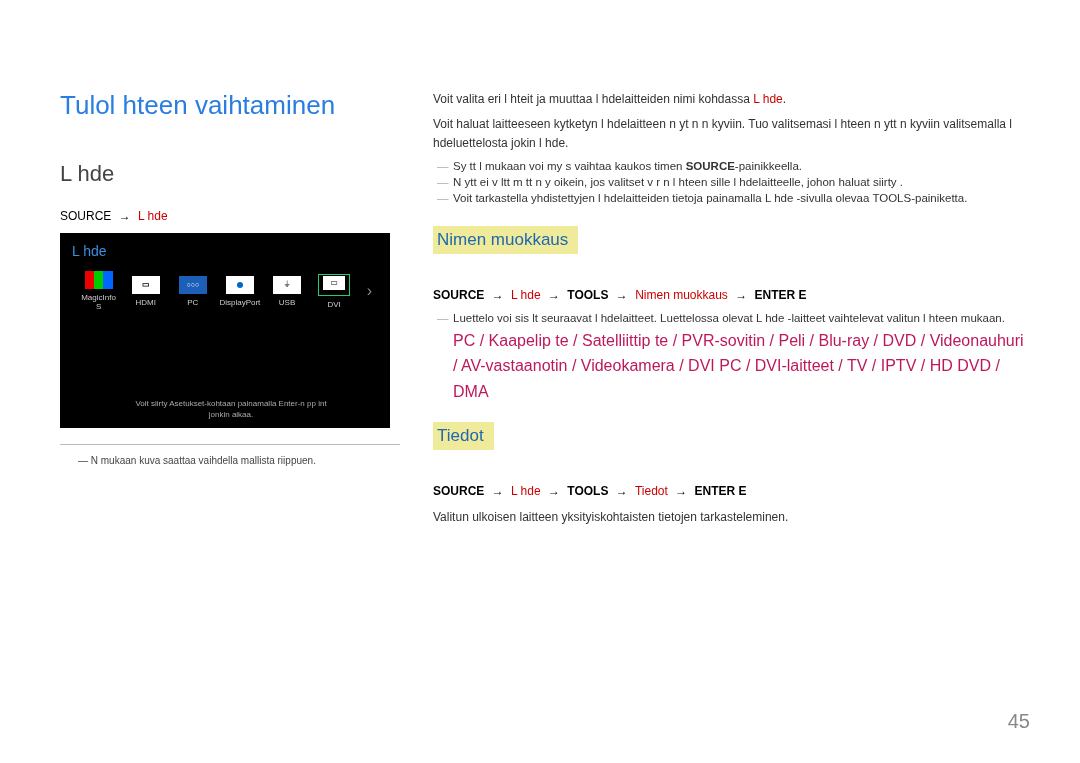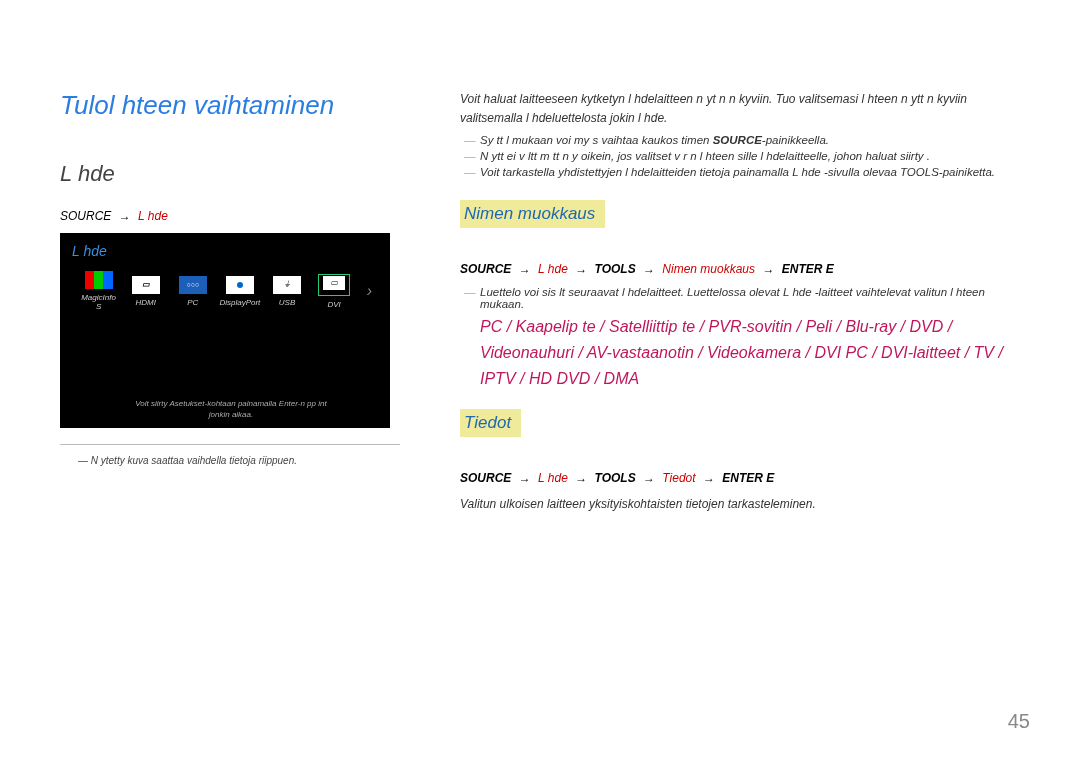--- a/index.html
+++ b/index.html
@@ -6,21 +6,21 @@
   body {
     font-family: Arial, Helvetica, sans-serif;
     font-size: 12px;
     color: #333;
     background: #fff;
     width: 1080px;
     height: 763px;
     position: relative;
     padding: 90px 50px 30px 60px;
   }
-  .page { display: flex; gap: 60px; font-style: italic; }
+  .page { display: flex; gap: 33px; }
   .left-col { width: 340px; flex-shrink: 0; }
   .right-col { flex: 1; }
   .main-title { color: #2a7de1; font-size: 26px; font-weight: 400; margin-bottom: 40px; }
   .sub-title { color: #444; font-size: 22px; font-weight: 400; margin-bottom: 12px; }
   .path { color: #000; font-size: 12px; margin-bottom: 10px; margin-top: 22px; }
   .path .arrow { color: #000; padding: 0 4px; }
   .path .red { color: #c00; }
   .screenshot {
     width: 330px; height: 195px; background: #000; position: relative;
     font-family: Arial, sans-serif; color: #fff; margin-bottom: 16px;
@@ -94,24 +94,28 @@
         </div>
         <div class="src-chevron">›</div>
       </div>
       <div class="screenshot-bottom">
         <span>Voit siirty  Asetukset-kohtaan painamalla Enter-n pp int</span><br>
         <span>jonkin aikaa.</span>
       </div>
     </div>
 
     <hr class="hr">
-    <div class="note">― <span>N ytetty kuva saattaa vaihdella tietoja riippuen.</span></div>
+    <div class="note">― <span>N mukaan kuva saattaa vaihdella mallista riippuen.</span></div>
   </div>
 
   <div class="right-col">
+    <p class="body-text">
+      <span>Voit valita eri l hteit  ja muuttaa l hdelaitteiden nimi  kohdassa </span>
+      <span class="red">L hde</span><span>.</span>
+    </p>
     <p class="body-text">Voit haluat laitteeseen kytketyn l hdelaitteen n yt n n kyviin. Tuo valitsemasi l hteen n ytt  n kyviin valitsemalla l hdeluettelosta jokin l hde.</p>
     <p class="indent-dash">
       <span>Sy tt l mukaan voi my s vaihtaa kaukos  timen </span><b>SOURCE</b><span>-painikkeella.</span>
     </p>
     <p class="indent-dash">N ytt  ei v ltt m tt  n y oikein, jos valitset v  r n l hteen sille l hdelaitteelle, johon haluat siirty .</p>
     <p class="indent-dash">
       <span>Voit tarkastella yhdistettyjen l hdelaitteiden tietoja painamalla </span><span class="red">L hde</span><span> -sivulla olevaa TOOLS-painiketta.</span>
     </p>
 
     <div class="section-header">Nimen muokkaus</div>

